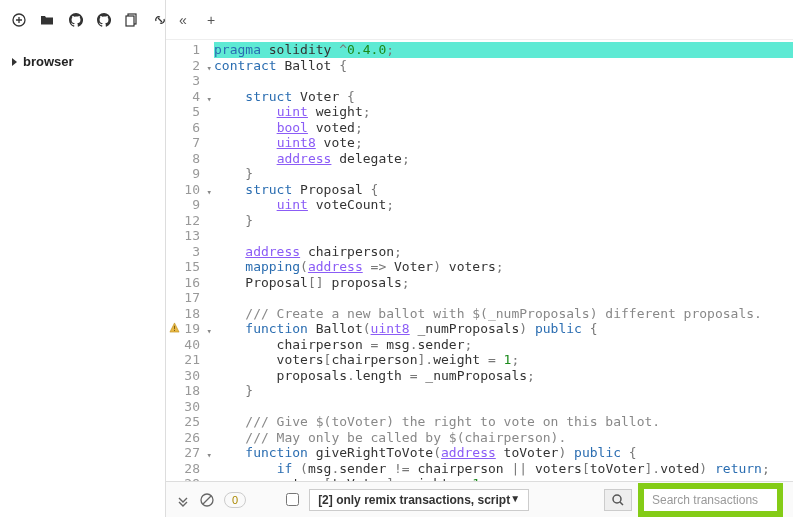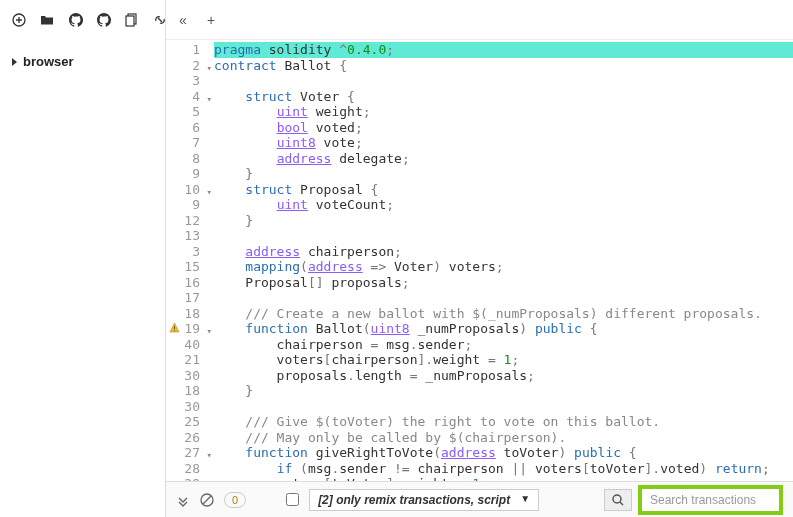--- a/index.html
+++ b/index.html
@@ -27,25 +27,25 @@
 .kw { color: #2a6db1; }
 .type { color: #8b5cf6; text-decoration: underline; }
 .num { color: #1c8a1c; }
 .ident { color: #333; }
 .fname { color: #333; }
 .comment { color: #888; }
 .op { color: #777; }
 .statusbar { height: 36px; border-top: 1px solid #ddd; display: flex; align-items: center; padding: 0 10px; gap: 10px; background: #fafafa; }
 .status-icon { display: flex; align-items: center; justify-content: center; color: #666; cursor: pointer; }
 .status-pill { border: 1px solid #ccc; border-radius: 10px; padding: 1px 7px; font-size: 11px; color: #aa8800; }
-.status-drop { display: flex; align-items: flex-start; border: 1px solid #ccc; background: #fff; padding: 3px 8px; font-size: 12px; font-weight: bold; gap: 10px; cursor: pointer; font-style: italic; }
+.status-drop { display: flex; align-items: flex-start; border: 1px solid #ccc; background: #fff; padding: 3px 8px; font-size: 12px; font-weight: bold; cursor: pointer; }
 .status-caret { font-size: 10px; }
 .status-search { display: flex; align-items: center; gap: 6px; margin-left: auto; }
 .search-btn { background: #eee; border: 1px solid #ccc; padding: 4px 7px; cursor: pointer; color: #555; }
-.search-input { border: 4px solid #84cc16; padding: 4px 8px; font-size: 12px; width: 145px; color: #666; }
+.search-input { border: 6px solid #84cc16; padding: 4px 8px; font-size: 12px; width: 145px; color: #666; }
 .search-input::placeholder { color: #999; }
 .checkbox { width: 13px; height: 13px; }
 svg { display: block; }
 </style>
 </head>
 <body>
 
 <div class="container">
   <div class="sidebar">
     <div class="toolbar">

